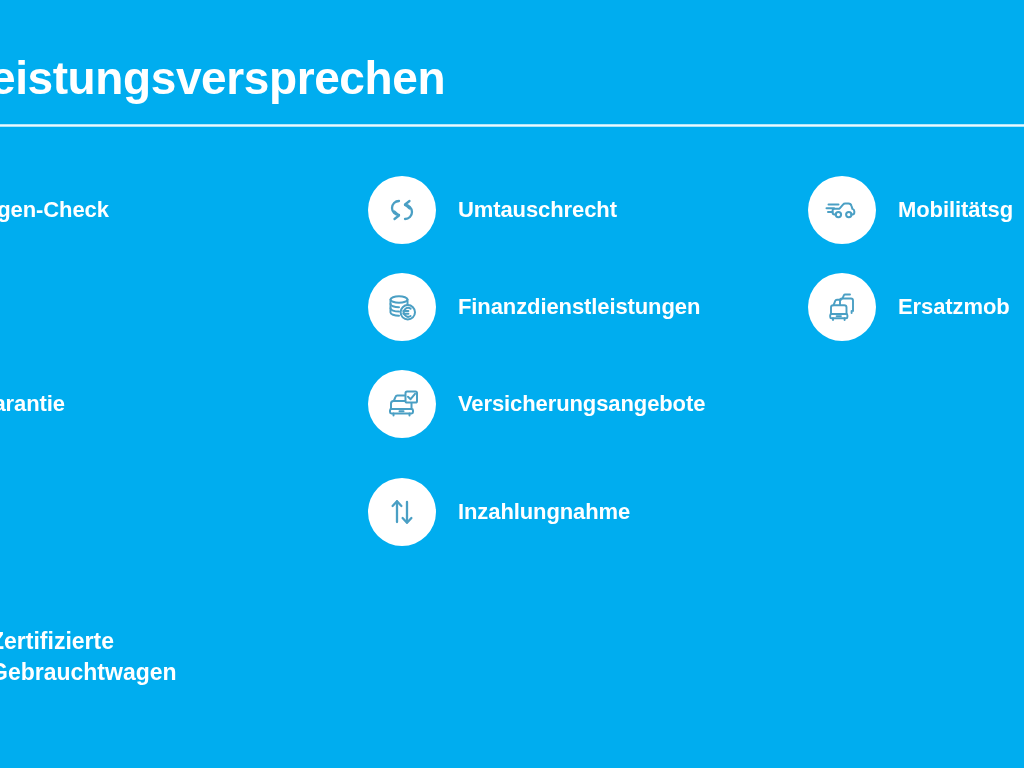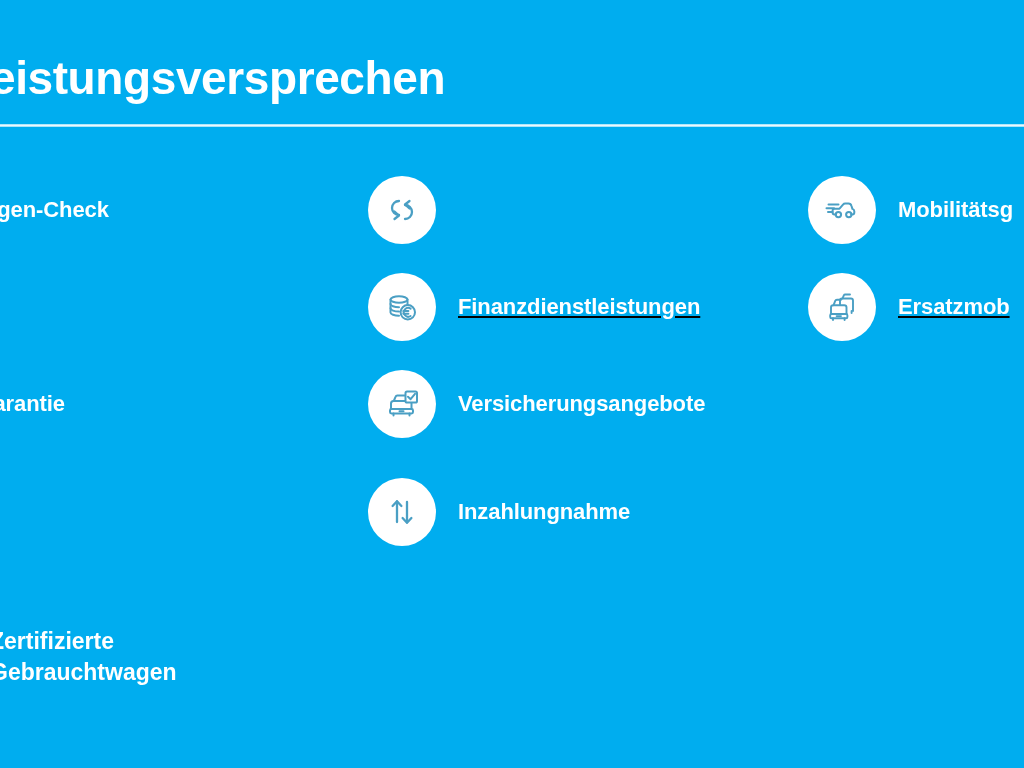--- a/index.html
+++ b/index.html
@@ -59,21 +59,21 @@
   .col-3 { left:808px;   width:420px; }
 
   .item {
     position:absolute;
     display:flex;
     align-items:center;
     height:68px;
     white-space:nowrap;
   }
   .item.r0 { top:26px; }
-  .item.r1 { top:123px;text-decoration:underline; }
+  .item.r1 { top:123px; }
   .item.r2 { top:220px; }
   .item.r3 { top:328px; }
 
   .icon-circle {
     width:68px; height:68px;
     min-width:68px;
     border-radius:50%;
     background:#FFFFFF;
     display:flex;
     align-items:center;
@@ -136,20 +136,21 @@
 
       <div class="item r0">
         <span class="icon-circle">
           <svg width="40" height="40" viewBox="0 0 40 40" fill="none" stroke="#4A9FC4" stroke-width="2.3" stroke-linecap="round" stroke-linejoin="round">
             <path d="M17 11 A7 7 0 1 0 17 25"></path>
             <polyline points="12.5,21.5 17,25.5 12.5,29"></polyline>
             <path d="M23 29 A7 7 0 1 0 23 15"></path>
             <polyline points="27.5,18.5 23,14.5 27.5,11"></polyline>
           </svg>
         </span>
+        <span class="item-label">Umtauschrecht</span>
       </div>
 
       <div class="item r1">
         <span class="icon-circle">
           <svg width="40" height="40" viewBox="0 0 40 40" fill="none" stroke="#4A9FC4" stroke-width="2" stroke-linecap="round" stroke-linejoin="round">
             <ellipse cx="17" cy="12.5" rx="8.5" ry="3.2"></ellipse>
             <path d="M8.5 12.5 V25.5 C8.5 27.3 12.3 28.7 17 28.7"></path>
             <path d="M25.5 12.5 V18"></path>
             <path d="M8.5 17 C8.5 18.8 12.3 20.2 17 20.2"></path>
             <path d="M8.5 21.3 C8.5 23.1 12.3 24.5 17 24.5"></path>

